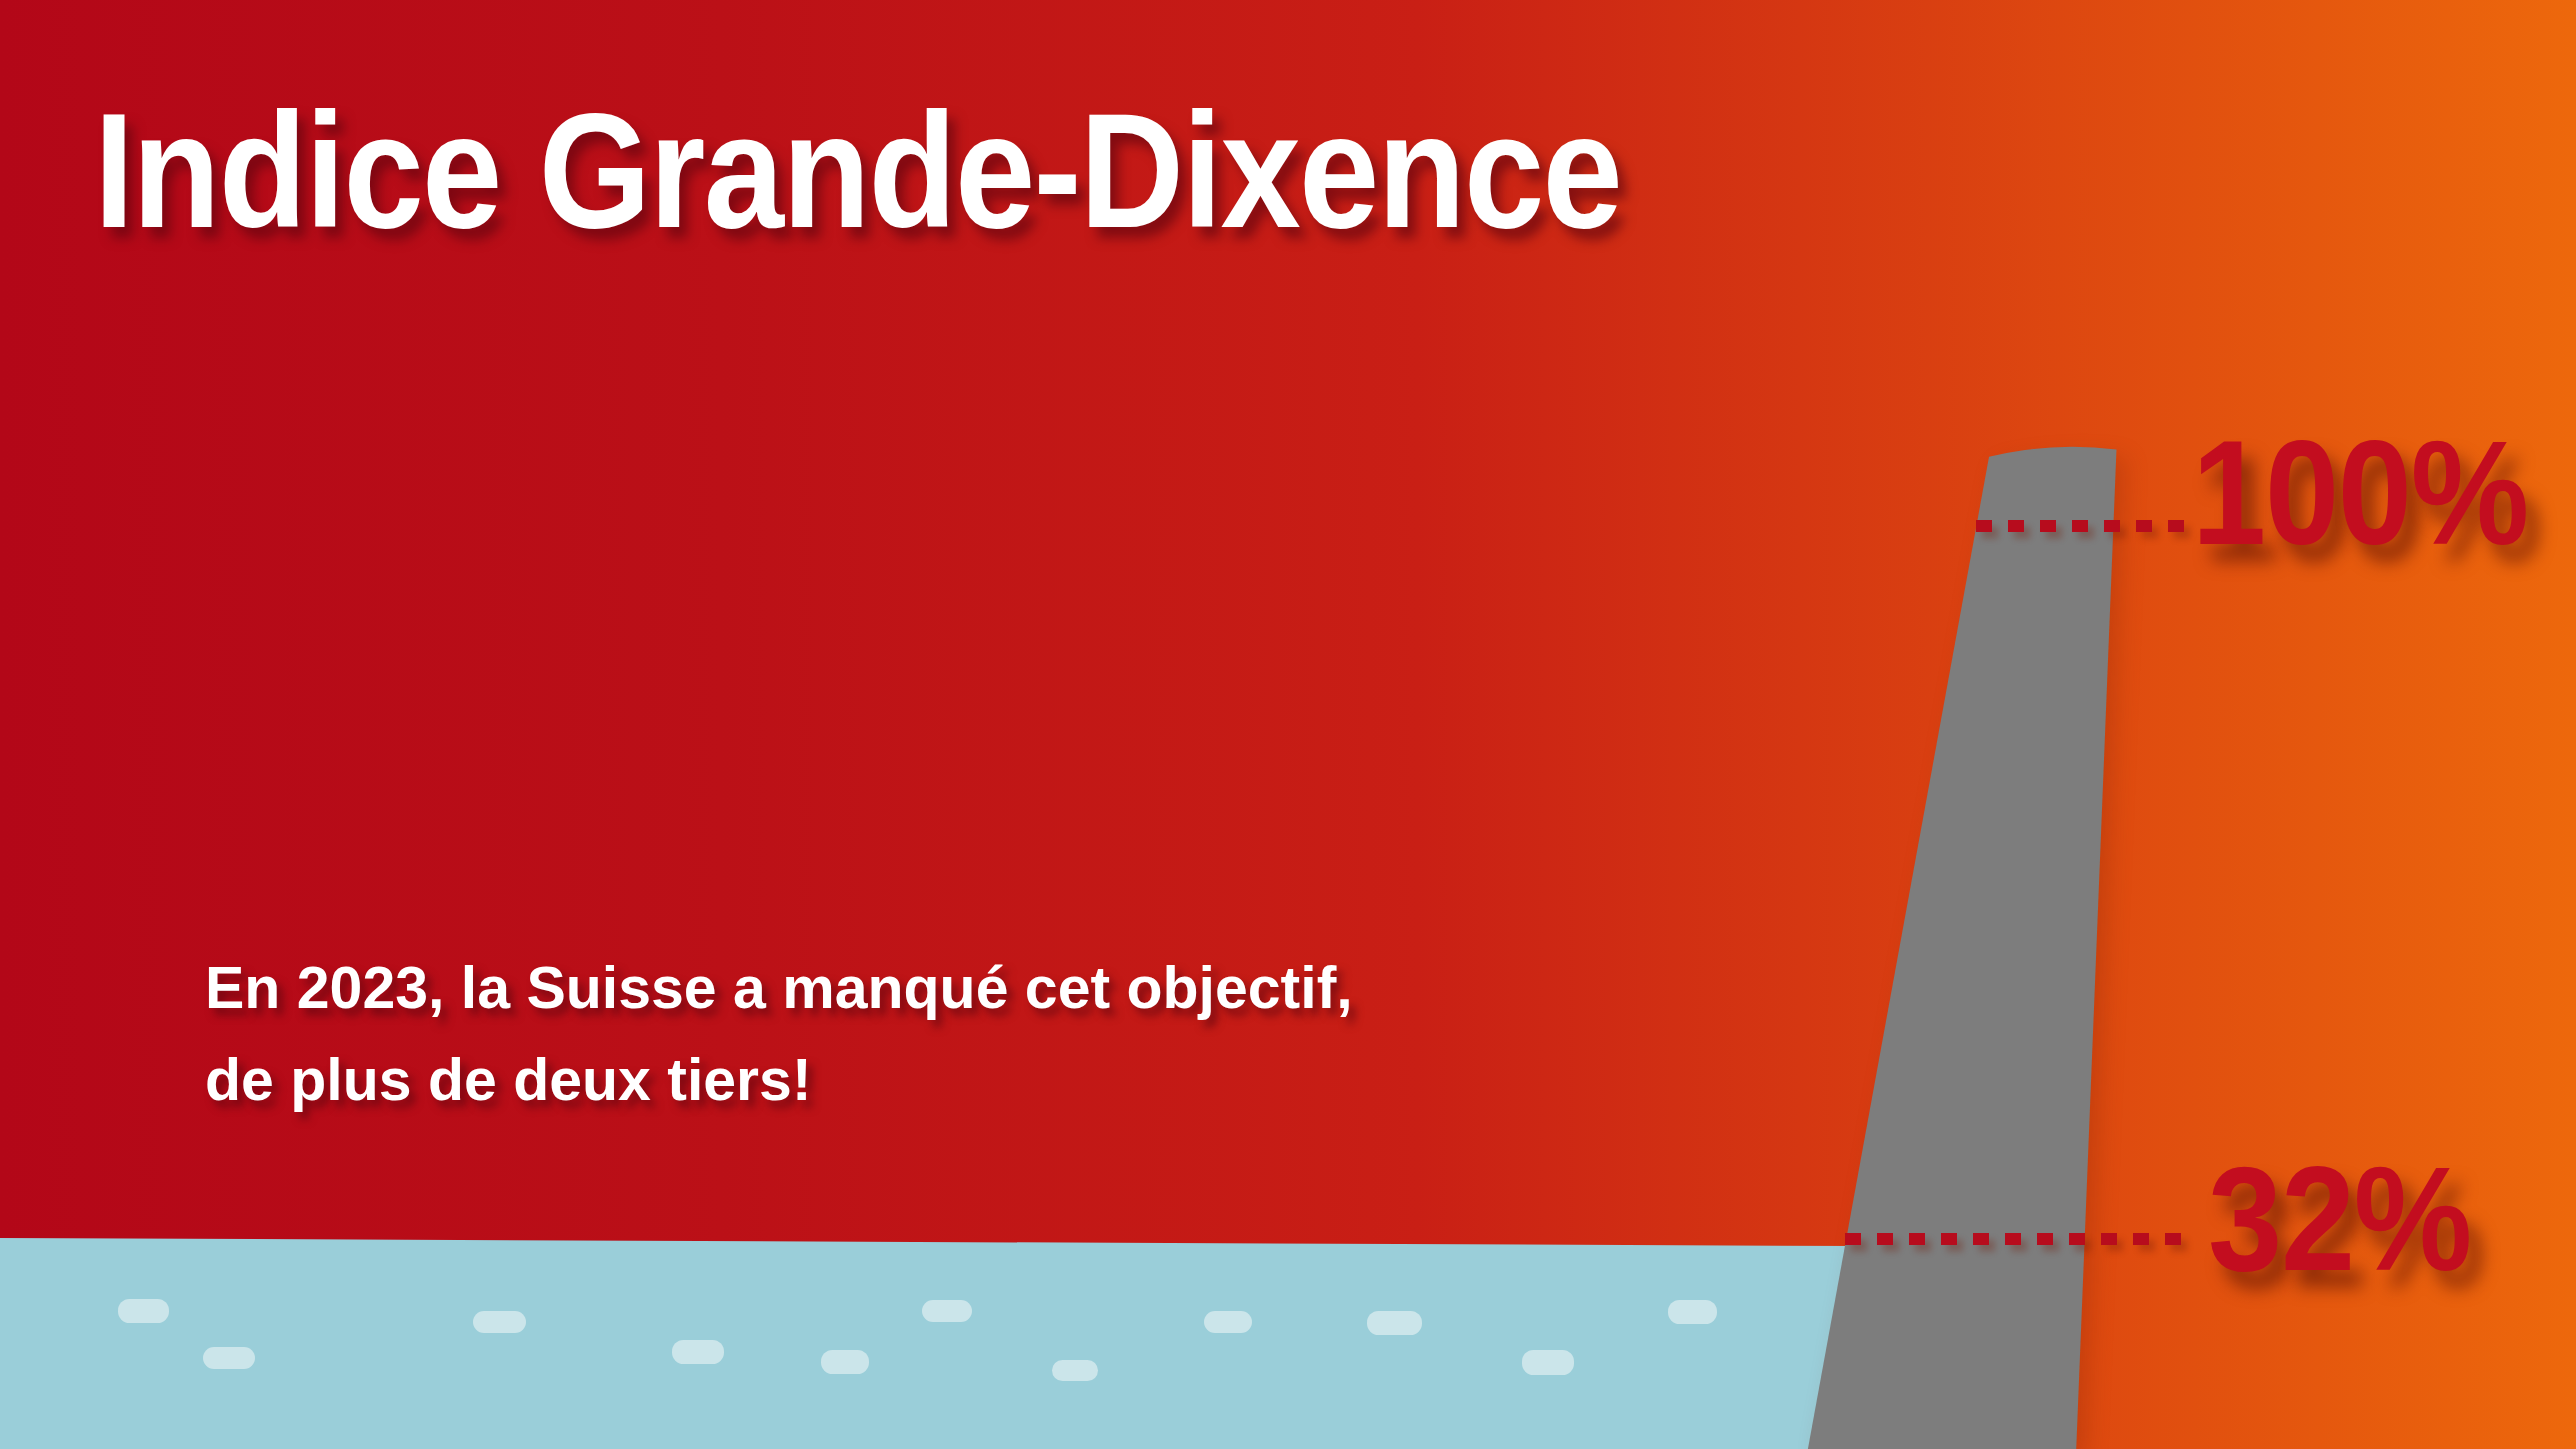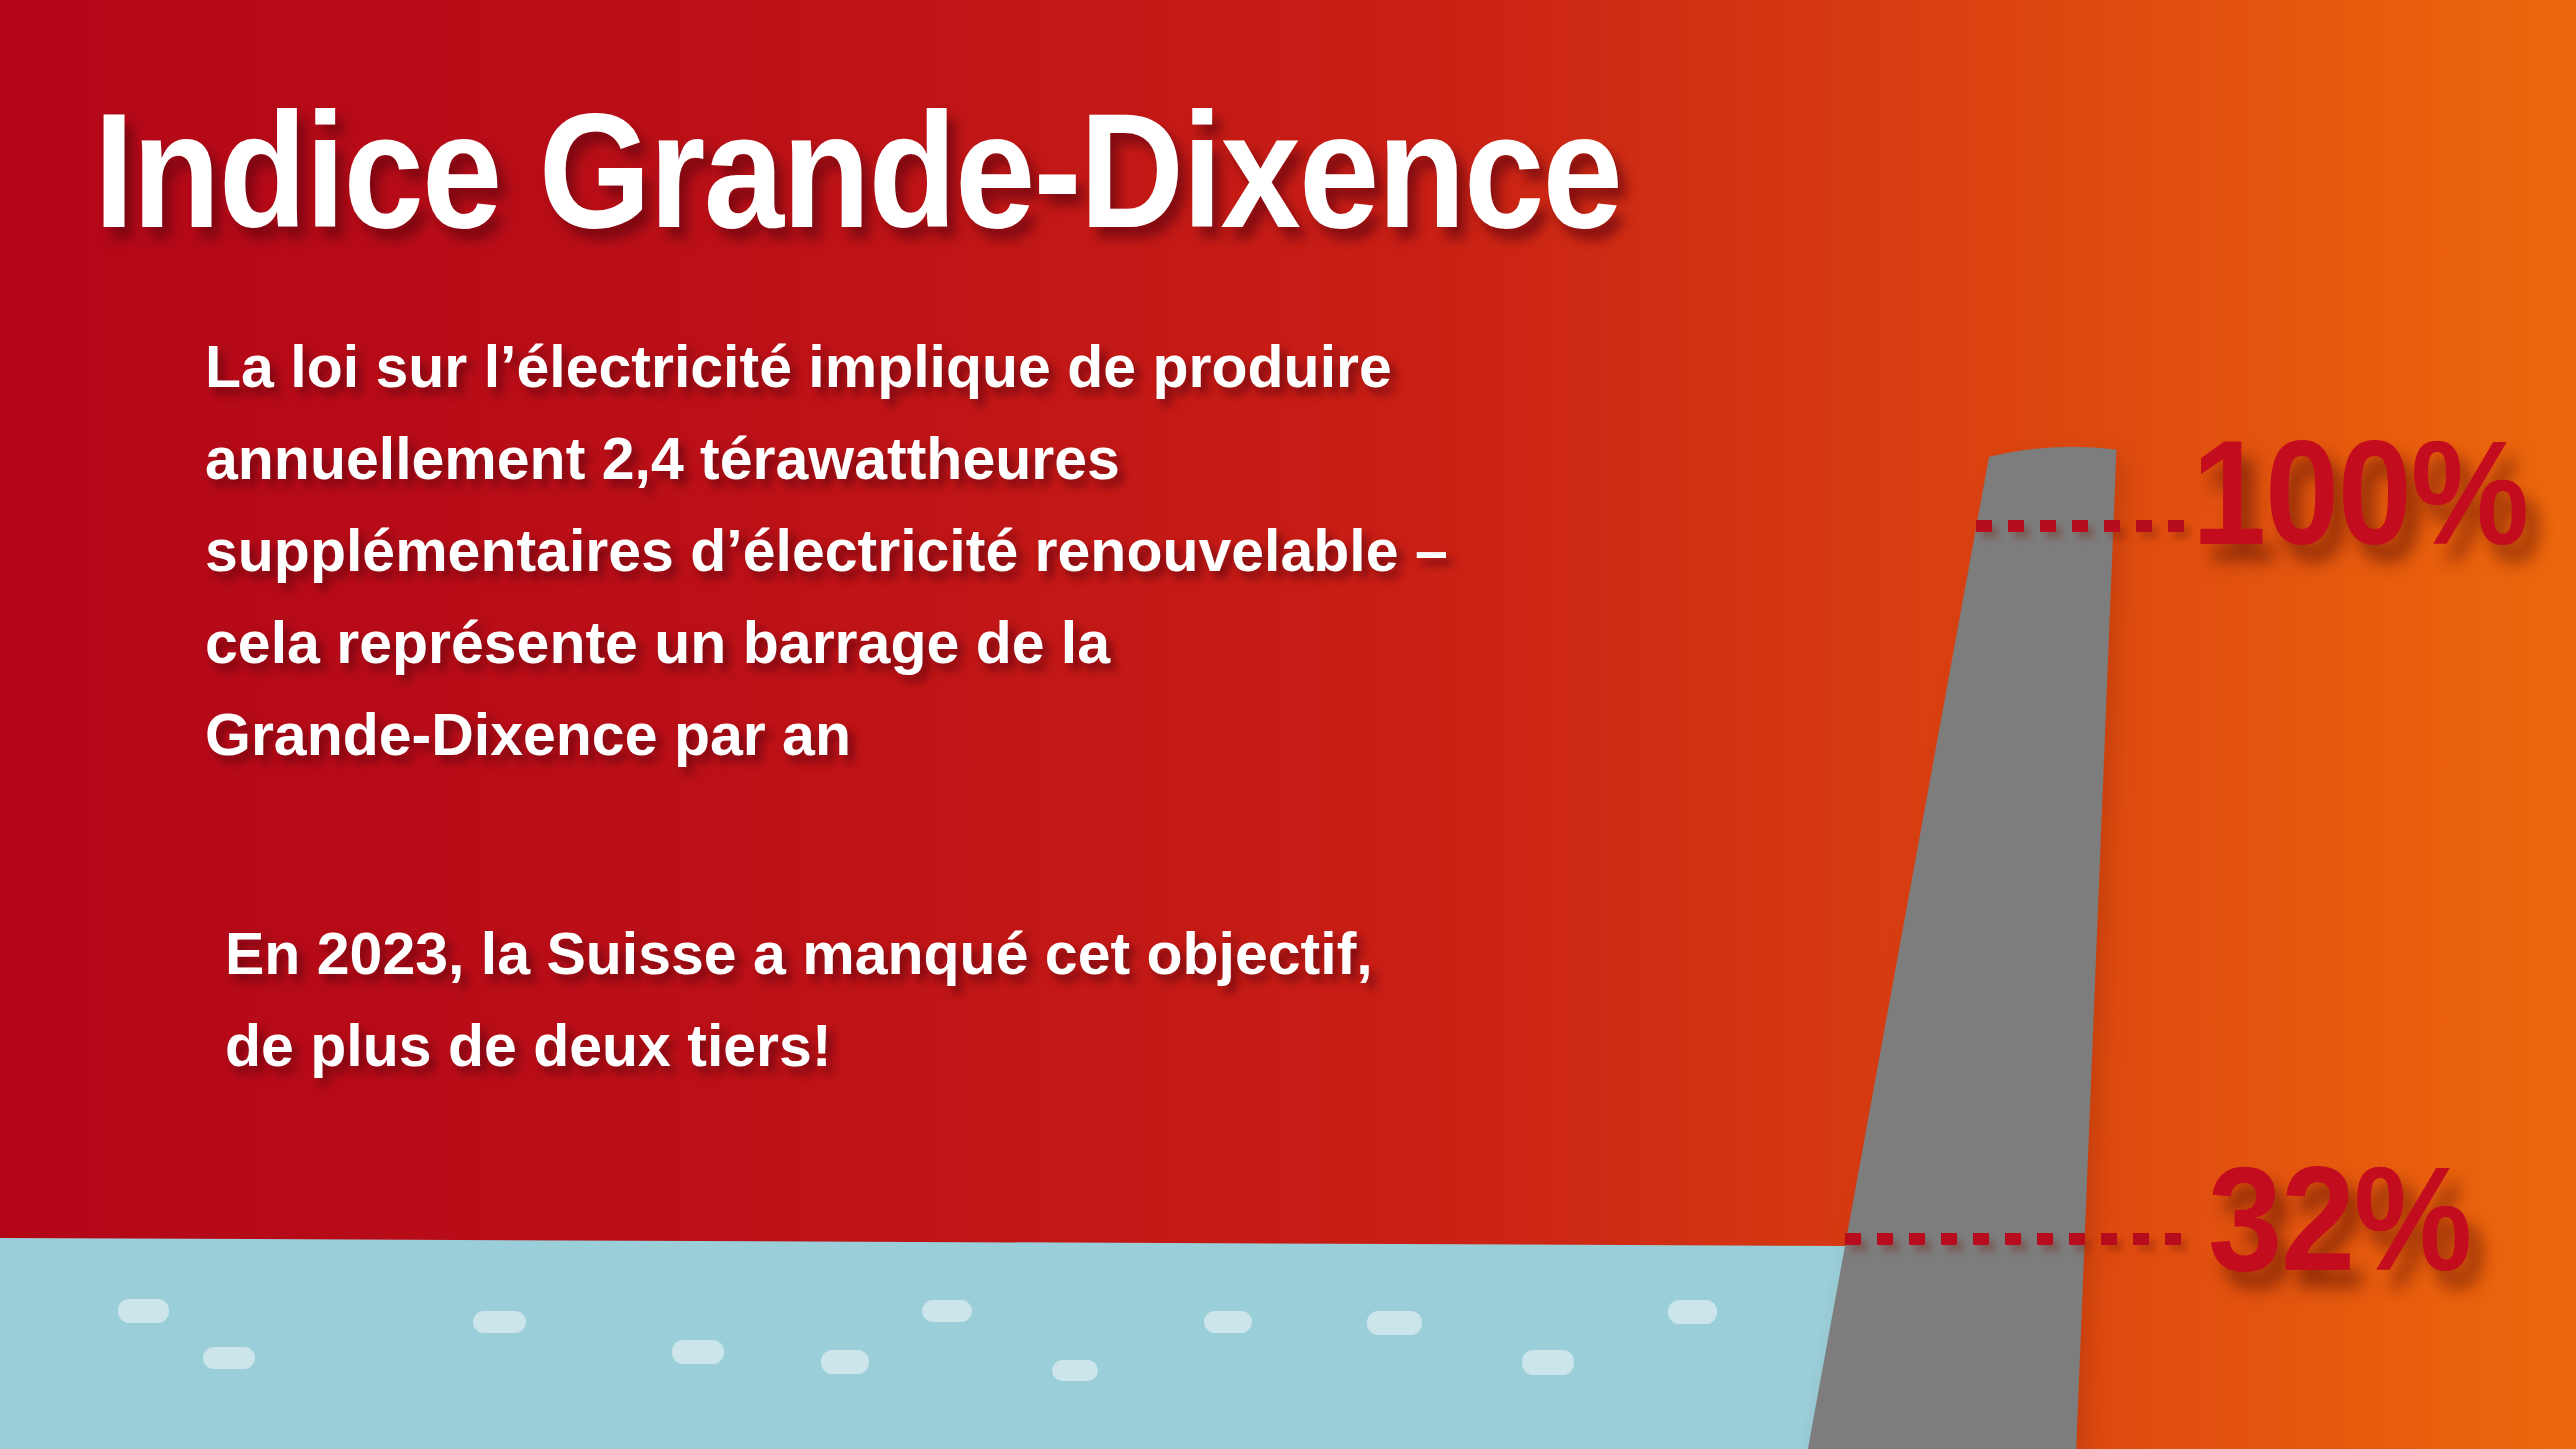--- a/index.html
+++ b/index.html
@@ -49,21 +49,21 @@
     transform:scaleX(.88);transform-origin:left top;
     text-shadow:9.4px 10.7px 12px rgba(95,5,15,.65);
   }
   .copy{
     position:absolute;left:205px;color:#ffffff;font-weight:700;
     font-size:59px;line-height:92px;letter-spacing:0;
     text-shadow:6px 7.4px 8.7px rgba(95,5,15,.7);
     white-space:nowrap;
   }
   .copy.intro{top:321px;}
-  .copy.callout{top:908px;margin-left:20px;}
+  .copy.callout{top:942px;}
 </style>
 </head>
 <body>
 
 <div class="poster">
 
   <div class="water">
     <div id="water-highlights">
         <div class="pill" style="left: 118px; top: 1299px; width: 51px; height: 23.5px; background: rgb(203, 229, 234);"></div>
         <div class="pill" style="left: 203px; top: 1347px; width: 52px; height: 21.5px; background: rgb(203, 229, 234);"></div>
@@ -105,17 +105,16 @@
       <div class="dash" style="background: rgb(183, 12, 29);"></div>
       <div class="dash" style="background: rgb(183, 12, 29);"></div>
       <div class="dash" style="background: rgb(183, 12, 29);"></div>
     </div>
 
   <div class="pct target">100%</div>
   <div class="pct actual">32%</div>
 
   <div class="title">Indice Grande-Dixence</div>
 
-  <div class="copy intro">La loi sur l’électricité implique de produire<br>annuellement 2,4 térawattheures<br>supplémentaires d’électricité renouvelable –<br>cela représente un barrage de la<br>Grande-Dixence par an</div>
   <div class="copy callout">En 2023, la Suisse a manqué cet objectif,<br>de plus de deux tiers!</div>
 
 </div>
 
 
 </body></html>

